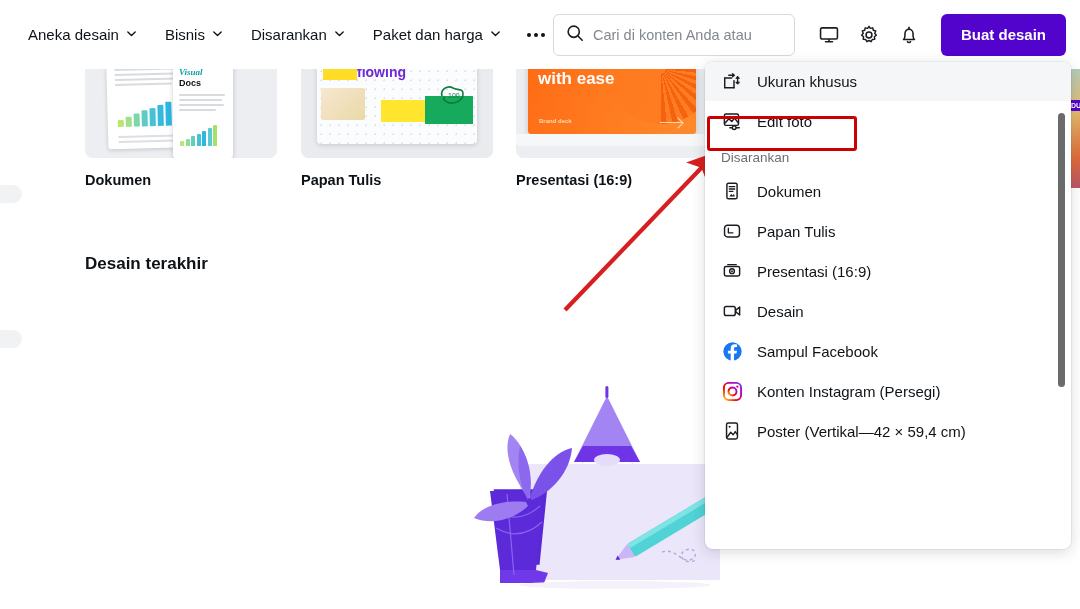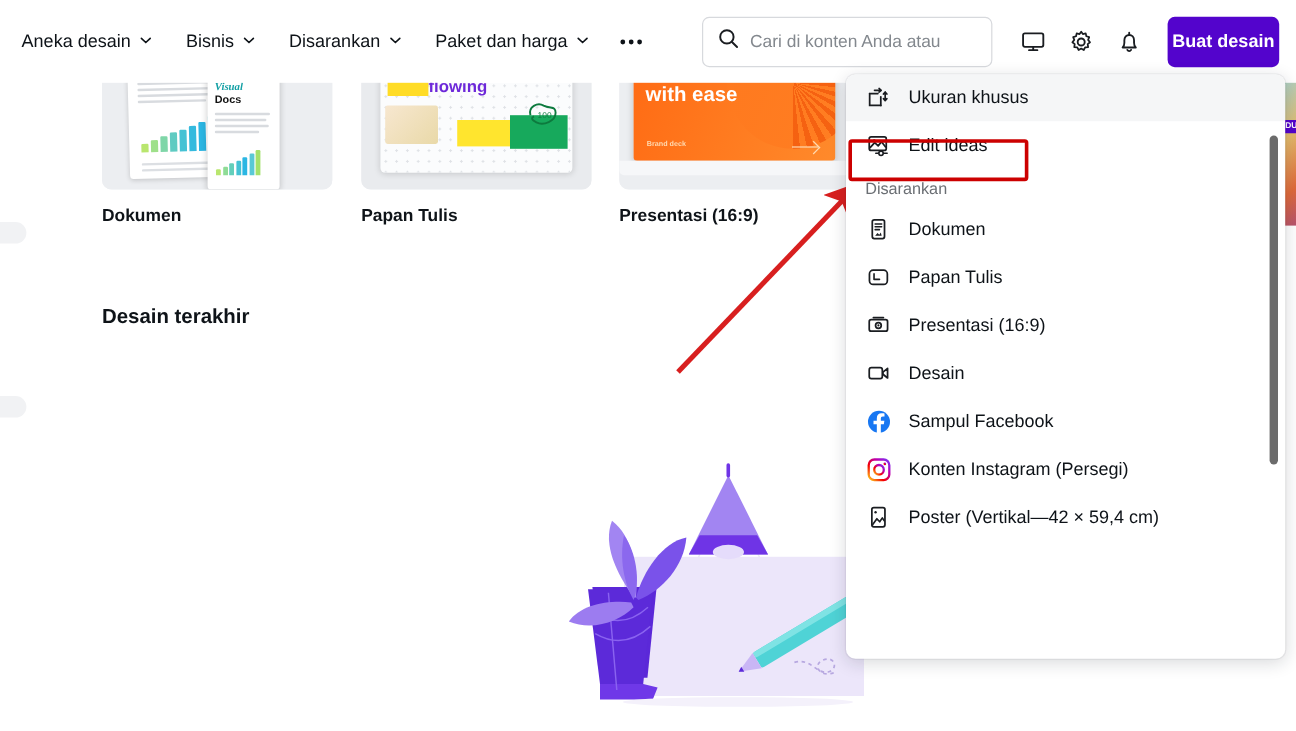--- a/index.html
+++ b/index.html
@@ -11,21 +11,21 @@
     -webkit-font-smoothing: antialiased;
   }
   #app { position: relative; width: 1080px; height: 609px; overflow: hidden; background:#fff; }
 
   
   .header {
     position: absolute; top: 0; left: 0; width: 1080px; height: 69px;
     background: #ffffff; z-index: 40;
     display: flex; align-items: center;
   }
-  .nav-left { display: flex; align-items: center; padding-left: 4px; }
+  .nav-left { display: flex; align-items: center; padding-left: 14px; }
   .nav-item {
     display: flex; align-items: center; gap: 7px;
     font-size: 15px; color: #0e1318; cursor: pointer;
     padding: 8px 14px; border-radius: 6px; white-space: nowrap;
   }
   .nav-item .lbl { line-height: 1; }
   .chev { display:inline-block; width: 11px; height: 11px; position: relative; top:-1px;}
   .chev svg { display:block; }
   .dots { display: flex; align-items:center; gap:3px; padding: 10px 12px; cursor:pointer; border-radius:6px;}
   .dots i { width:4px; height:4px; border-radius:50%; background:#0e1318; display:block;}
@@ -36,21 +36,21 @@
     display:flex; align-items:center; gap: 9px; padding: 0 12px; background:#fff;
     margin-right: 14px;
   }
   .searchbox input {
     border:none; outline:none; font-size:14.5px; color:#6b6f74;
     font-family:"Liberation Sans", sans-serif; background:transparent; width:100%;
   }
   .searchbox input::placeholder { color:#83888e; }
   .hicon { width:40px; height:40px; display:flex; align-items:center; justify-content:center; cursor:pointer; border-radius:50%; }
   .cta {
-    margin-left: 12px; height: 42px; padding: 0 4px; border-radius: 6px;
+    margin-left: 12px; height: 42px; padding: 0 20px; border-radius: 6px;
     background: #5304cc; color:#fff; font-size:15px; font-weight:bold;
     display:flex; align-items:center; justify-content:center; cursor:pointer; border:none;
     font-family:"Liberation Sans", sans-serif;
   }
 
   
   .cards-row { position:absolute; top: 58px; left: 0px; width: 1080px; height: 135px; }
   .card { position:absolute; top:0; width: 192px; }
   .card .thumb {
     width: 192px; height: 100px; border-radius: 8px; background:#f0f1f4;
@@ -357,21 +357,21 @@
       <div class="dd-item">
         <span class="ic">
           <svg width="20" height="20" viewBox="0 0 22 22" fill="none">
             <rect x="2.6" y="3.4" width="15.6" height="12.4" rx="1.8" stroke="#1a1d21" stroke-width="1.6"></rect>
             <path d="M3.4 13.2 L7.6 8.6 L10.8 11.6 L13.8 7.8 L17.6 12.6" stroke="#1a1d21" stroke-width="1.6" stroke-linecap="round" stroke-linejoin="round"></path>
             <circle cx="7.2" cy="6.8" r="1.2" fill="#1a1d21"></circle>
             <line x1="8.6" y1="18.4" x2="19" y2="18.4" stroke="#1a1d21" stroke-width="1.5" stroke-linecap="round"></line>
             <circle cx="13.4" cy="18.4" r="2" fill="#fff" stroke="#1a1d21" stroke-width="1.5"></circle>
           </svg>
         </span>
-        <span>Edit ideas</span>
+        <span>Edit foto</span>
       </div>
 
       <div class="dd-group">Disarankan</div>
 
       <div class="dd-item">
         <span class="ic">
           <svg width="20" height="20" viewBox="0 0 22 22" fill="none">
             <rect x="5.4" y="2.4" width="11.2" height="17.2" rx="1.8" stroke="#1a1d21" stroke-width="1.6"></rect>
             <line x1="8" y1="6.2" x2="14" y2="6.2" stroke="#1a1d21" stroke-width="1.4" stroke-linecap="round"></line>
             <line x1="8" y1="8.8" x2="14" y2="8.8" stroke="#1a1d21" stroke-width="1.4" stroke-linecap="round"></line>

